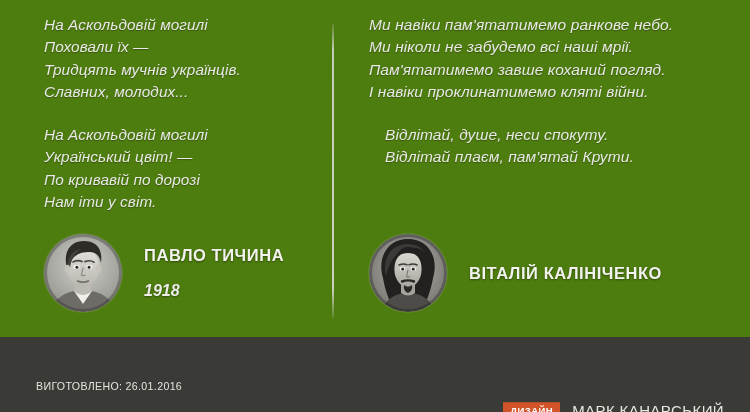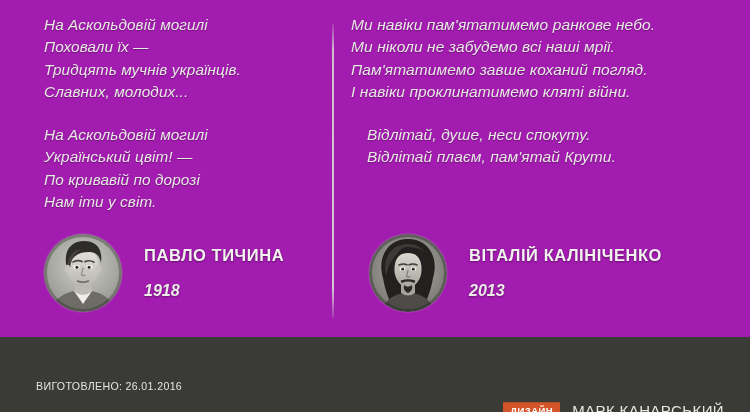--- a/index.html
+++ b/index.html
@@ -4,40 +4,40 @@
 <style>
   html, body {
     margin: 0;
     padding: 0;
     background: #2b2b28;
   }
   .poster {
     position: relative;
     width: 750px;
     height: 412px;
-    background: #a21caf;
+    background: #4d7c0f;
     overflow: hidden;
     font-family: "Liberation Sans", sans-serif;
     -webkit-font-smoothing: antialiased;
   }
 
   
   .columns {
     position: absolute;
     left: 0; top: 0;
     width: 750px;
     height: 337px;
   }
   .col {
     position: absolute;
     top: 0;
     height: 337px;
   }
   .col-left  { left: 44px;  width: 275px; }
-  .col-right { left: 351px; width: 365px; }
+  .col-right { left: 369px; width: 365px; }
 
   .divider {
     position: absolute;
     left: 332px;
     top: 24px;
     width: 2px;
     height: 294px;
     background: linear-gradient(to bottom,
                 rgba(205,205,200,0.15) 0%,
                 rgba(218,218,213,0.85) 9%,
@@ -284,21 +284,20 @@
 
             <path d="M33 47.5 q6 -2.2 12 0" stroke="#2b2926" stroke-width="2.4" fill="none" stroke-linecap="round"></path>
             <path d="M35 51 q4 3.4 8 0 q1 6 -4 8 q-5 -2 -4 -8 Z" fill="#2b2926"></path>
 
             <circle cx="39" cy="39" r="39" fill="none" stroke="rgba(35,35,33,0.38)" stroke-width="6"></circle>
           </g>
         </svg>
       </div>
       <div class="author-meta">
         <div class="author-name">ВІТАЛІЙ КАЛІНІЧЕНКО</div>
-        <div class="author-year">2013</div>
       </div>
     </div>
 
   </div>
 
   <div class="footer">
 
     <div class="made">ВИГОТОВЛЕНО: 26.01.2016</div>
 
     <div class="design">

